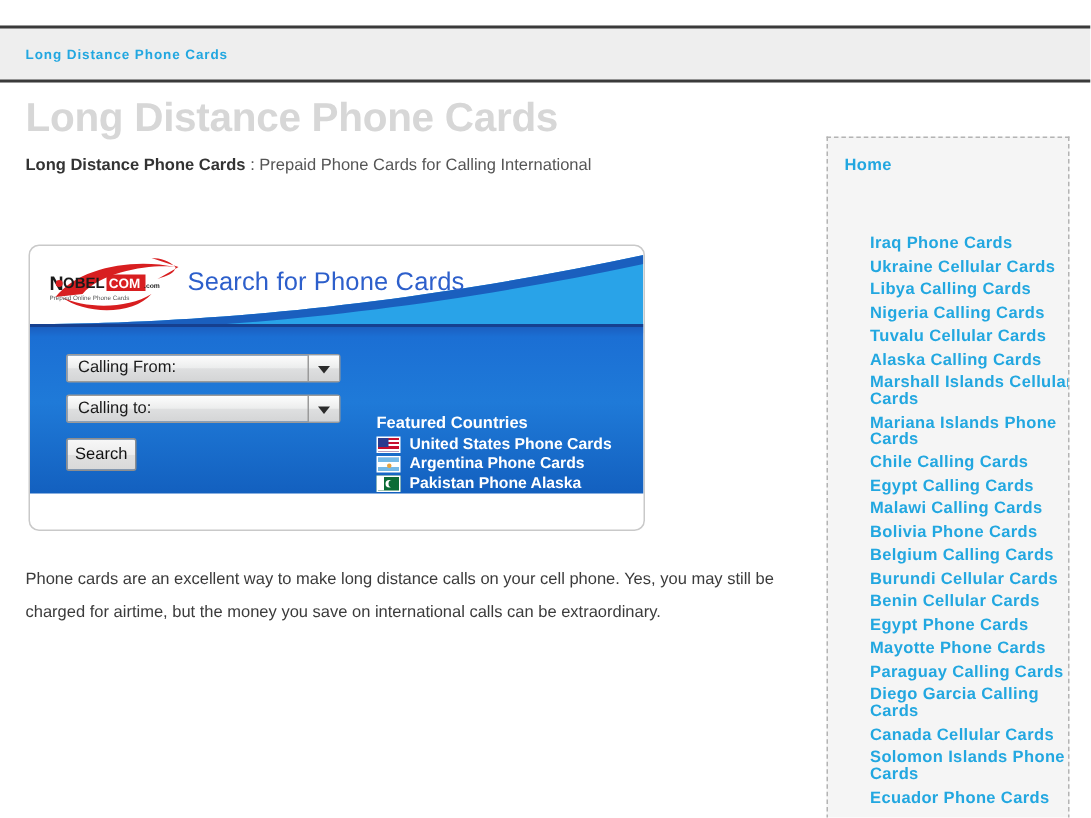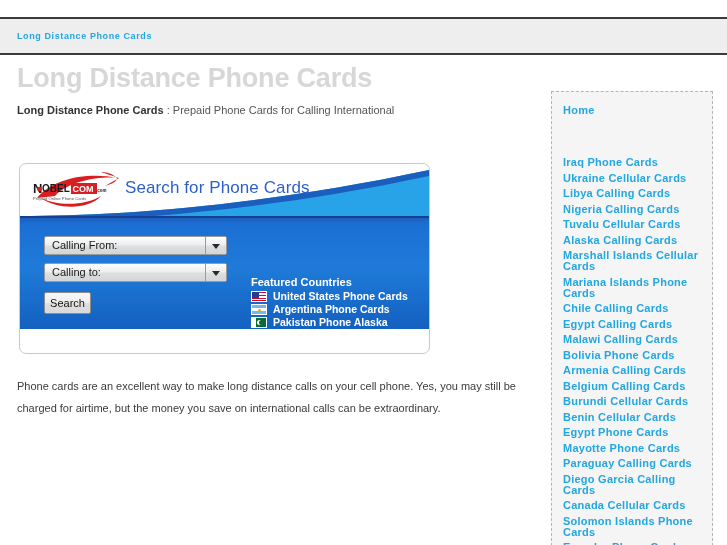--- a/index.html
+++ b/index.html
@@ -269,21 +269,21 @@
     font-size: 11px;
     font-weight: bold;
     color: #22a7e0;
     letter-spacing: 0.25px;
     text-decoration: none;
     line-height: 11px;
     width: 145px;
   }
   .side-home { top: 13px; }
   .side-list { position: absolute; left: 0; top: 65px; width: 100%; }
-  .side-list .side-link { position: relative; left: 11px; top: 0; display: block; margin-bottom: 4.5px; }
+  .side-list .side-link { position: relative; left: 28px; top: 0; display: block; margin-bottom: 4.5px; }
 </style>
 </head>
 <body>
 
 <div class="topnav">
   <a class="topnav-link" href="#">Long Distance Phone Cards</a>
 </div>
 
 <h1 class="page-title">Long Distance Phone Cards</h1>
 
@@ -387,21 +387,20 @@
       <a class="side-link" href="#">Libya Calling Cards</a>
       <a class="side-link" href="#">Nigeria Calling Cards</a>
       <a class="side-link" href="#">Tuvalu Cellular Cards</a>
       <a class="side-link" href="#">Alaska Calling Cards</a>
       <a class="side-link" href="#">Marshall Islands Cellular Cards</a>
       <a class="side-link" href="#">Mariana Islands Phone Cards</a>
       <a class="side-link" href="#">Chile Calling Cards</a>
       <a class="side-link" href="#">Egypt Calling Cards</a>
       <a class="side-link" href="#">Malawi Calling Cards</a>
       <a class="side-link" href="#">Bolivia Phone Cards</a>
-      <a class="side-link" href="#">Armenia Calling Cards</a>
       <a class="side-link" href="#">Belgium Calling Cards</a>
       <a class="side-link" href="#">Burundi Cellular Cards</a>
       <a class="side-link" href="#">Benin Cellular Cards</a>
       <a class="side-link" href="#">Egypt Phone Cards</a>
       <a class="side-link" href="#">Mayotte Phone Cards</a>
       <a class="side-link" href="#">Paraguay Calling Cards</a>
       <a class="side-link" href="#">Diego Garcia Calling Cards</a>
       <a class="side-link" href="#">Canada Cellular Cards</a>
       <a class="side-link" href="#">Solomon Islands Phone Cards</a>
       <a class="side-link" href="#">Ecuador Phone Cards</a>

